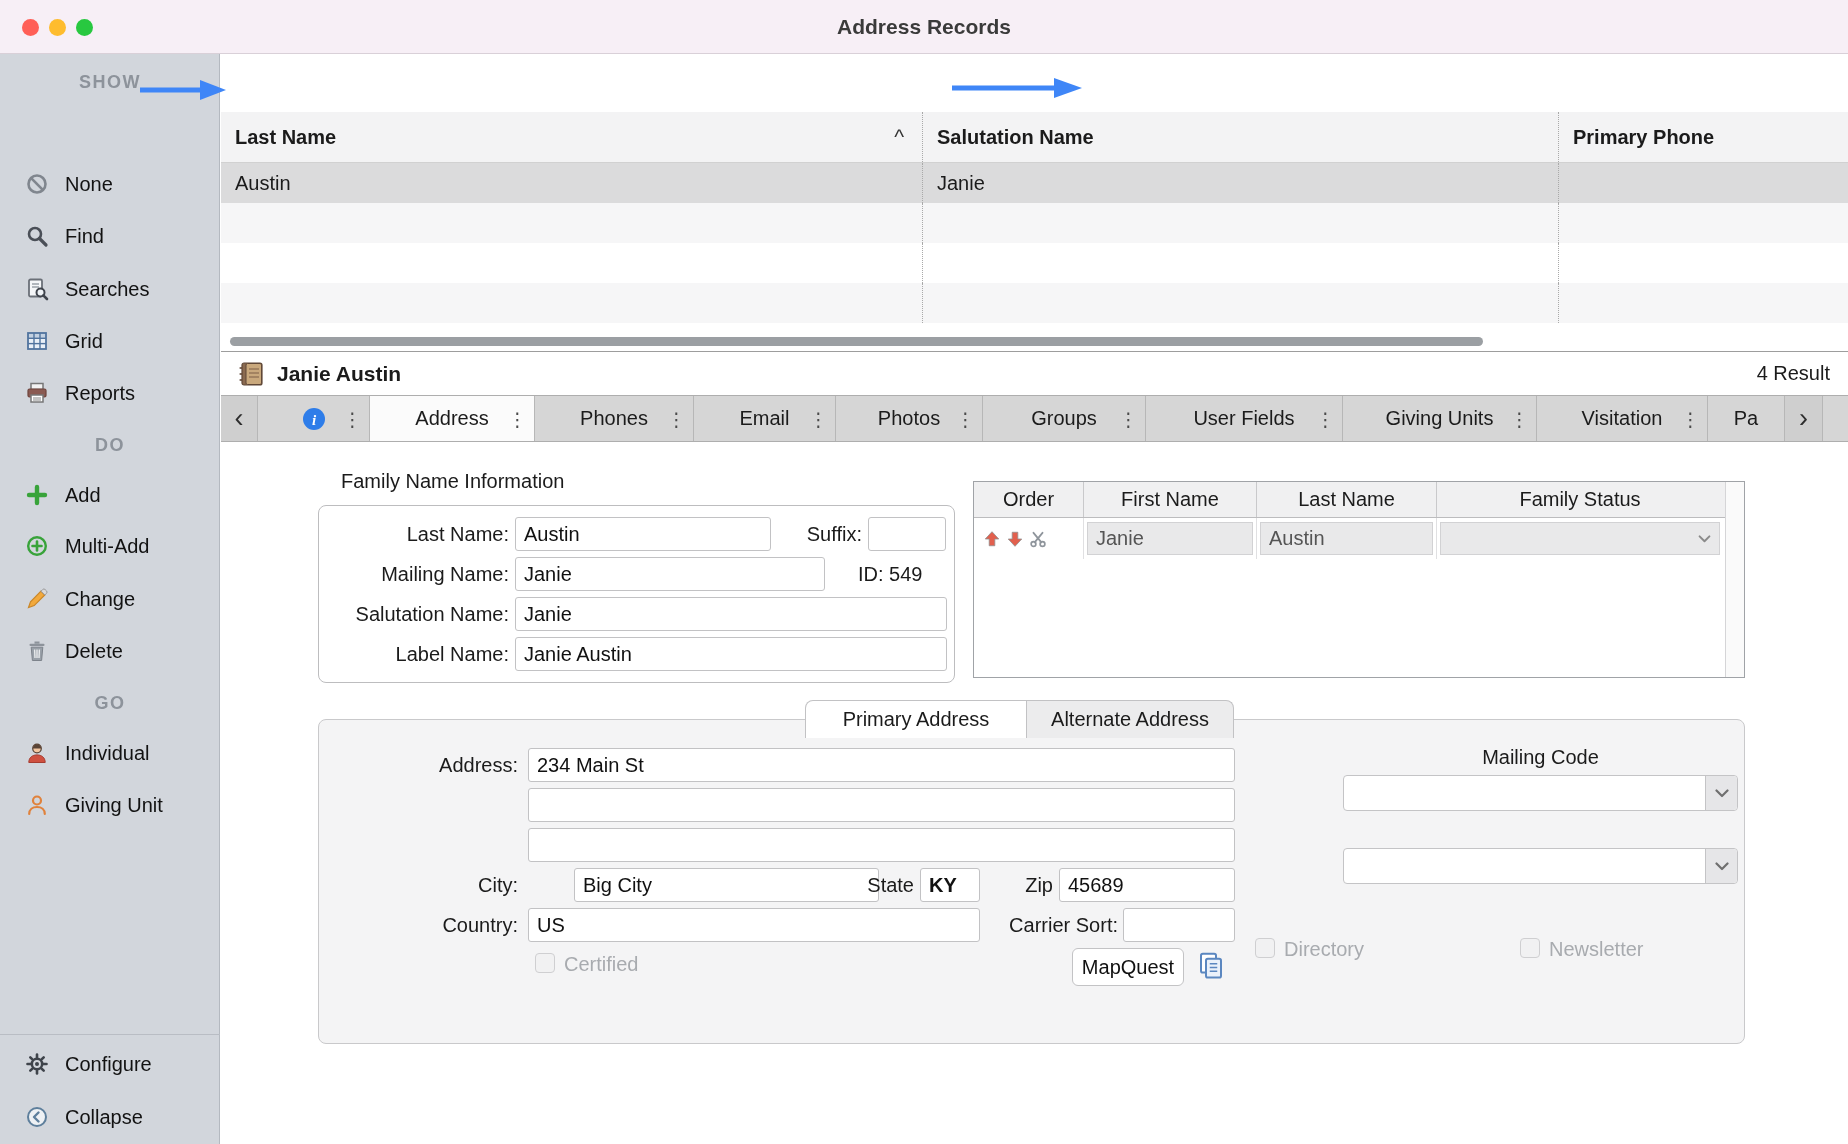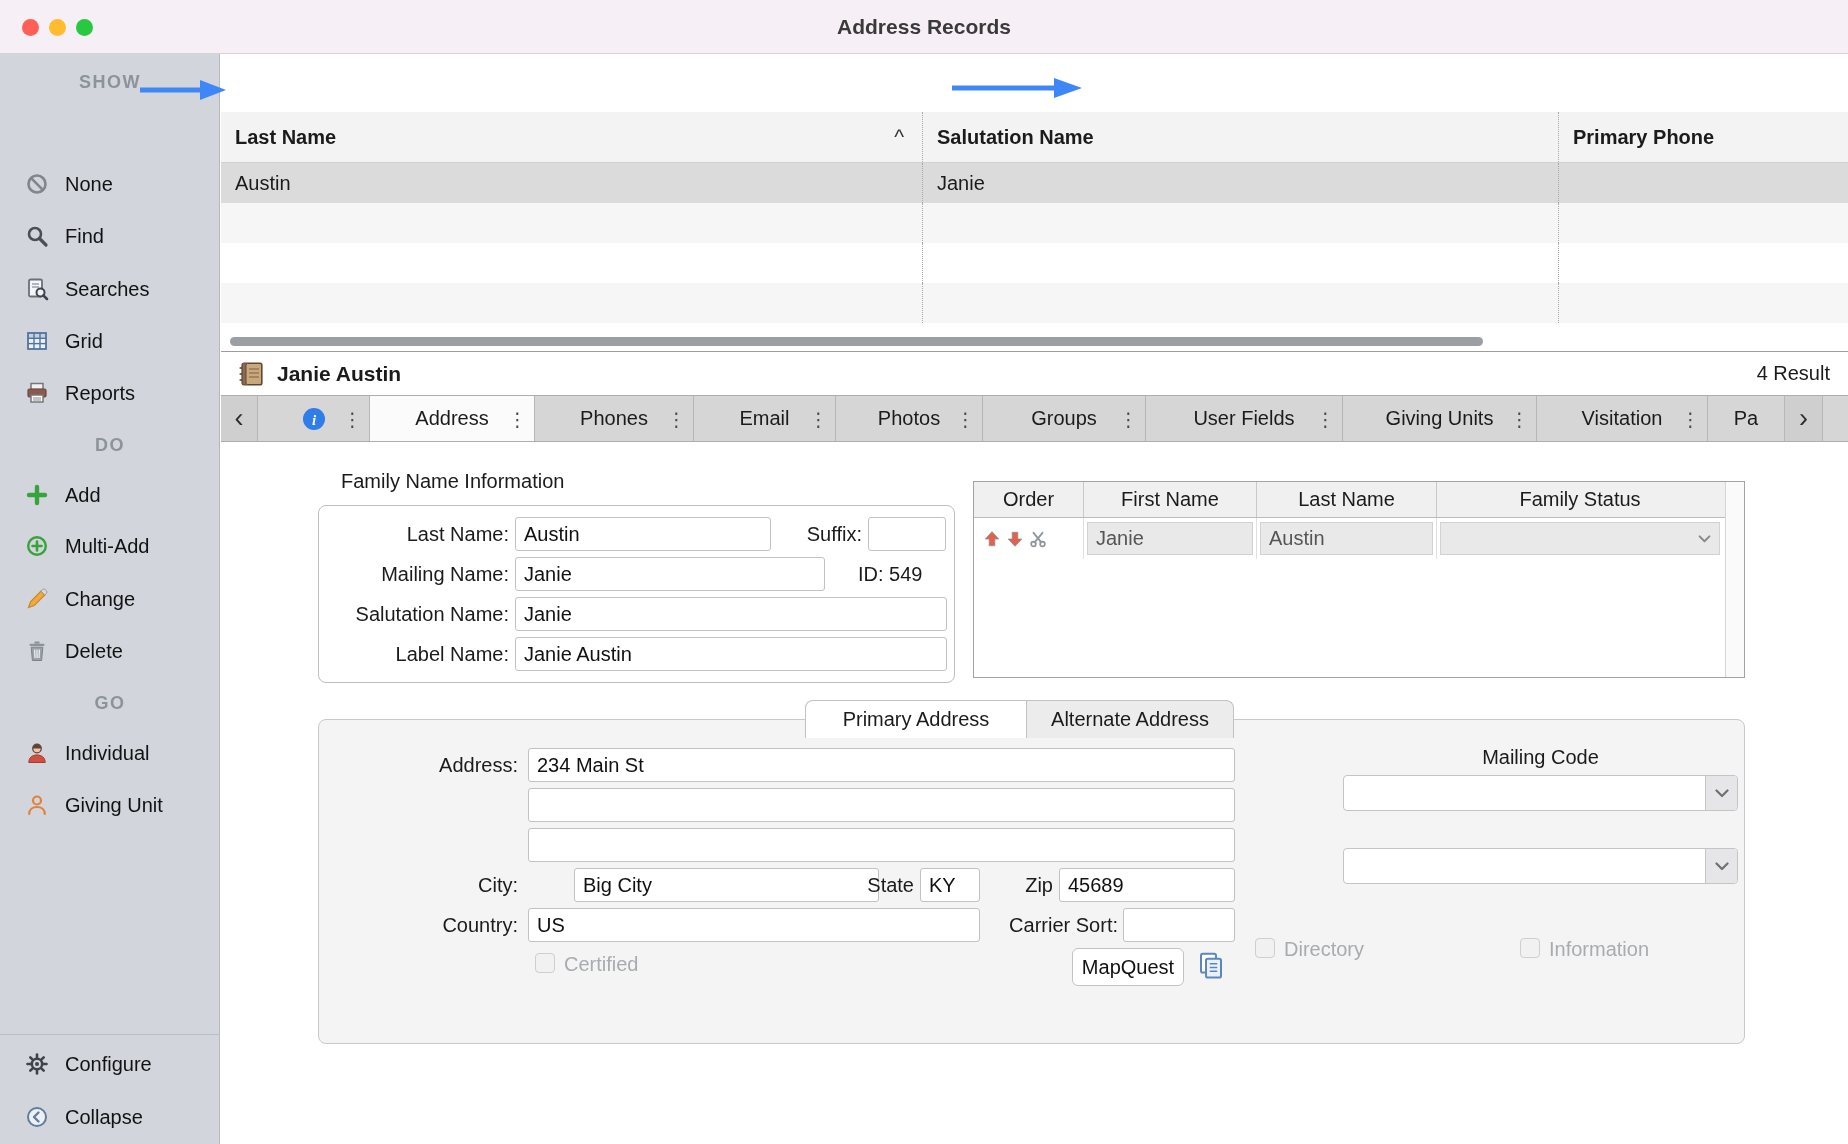--- a/index.html
+++ b/index.html
@@ -513,21 +513,21 @@
     <div class="addr-panel"></div>
 
     <div class="lbl r" style="left:159px;top:311px;width:138px">Address:</div>
     <input class="inp" style="left: 307px; top: 306px; width: 707px;" value="234 Main St">
     <input class="inp" style="left: 307px; top: 346px; width: 707px;">
     <input class="inp" style="left: 307px; top: 386px; width: 707px;">
 
     <div class="lbl r" style="left:209px;top:431px;width:88px">City:</div>
     <input class="inp" style="left: 307px; top: 426px; width: 305px; margin-left: 46px;" value="Big City">
     <div class="lbl r" style="left:627px;top:431px;width:66px">State</div>
-    <input class="inp" style="left: 699px; top: 426px; width: 60px;" value="KY">
+    <input class="inp" style="left: 699px; top: 426px; width: 60px; font-weight: bold;" value="KY">
     <div class="lbl r" style="left:775px;top:431px;width:57px">Zip</div>
     <input class="inp" style="left: 838px; top: 426px; width: 176px;" value="45689">
 
     <div class="lbl r" style="left:159px;top:471px;width:138px">Country:</div>
     <input class="inp" style="left: 307px; top: 466px; width: 452px;" value="US">
     <div class="lbl r" style="left:759px;top:471px;width:138px">Carrier Sort:</div>
     <input class="inp" style="left: 902px; top: 466px; width: 112px;">
 
     <div class="cb" style="left:314px;top:511px"></div>
     <div class="lbl dim" style="left:343px;top:510px">Certified</div>
@@ -556,21 +556,21 @@
       <span class="ddchev">
           <svg width="14" height="9" viewBox="0 0 14 9">
             <path d="M1.5 1.5 L7 7 L12.5 1.5" fill="none" stroke="#6f6f6f" stroke-width="2.2" stroke-linecap="round" stroke-linejoin="round"></path>
           </svg>
         </span>
     </div>
 
     <div class="cb" style="left:1034px;top:496px"></div>
     <div class="lbl dim" style="left:1063px;top:495px">Directory</div>
     <div class="cb" style="left:1299px;top:496px"></div>
-    <div class="lbl dim" style="left:1328px;top:495px">Information</div>
+    <div class="lbl dim" style="left:1328px;top:495px">Newsletter</div>
   </div>
 
   <svg class="anno" style="left:138px;top:77px" width="90" height="26" viewBox="0 0 90 26">
     <line x1="2" y1="13" x2="64" y2="13" stroke="#3f86f7" stroke-width="5"></line>
     <polygon points="62,3 88,13 62,23" fill="#3f86f7"></polygon>
   </svg>
   <svg class="anno" style="left:950px;top:75px" width="135" height="26" viewBox="0 0 135 26">
     <line x1="2" y1="13" x2="106" y2="13" stroke="#3f86f7" stroke-width="5"></line>
     <polygon points="104,3 132,13 104,23" fill="#3f86f7"></polygon>
   </svg>

